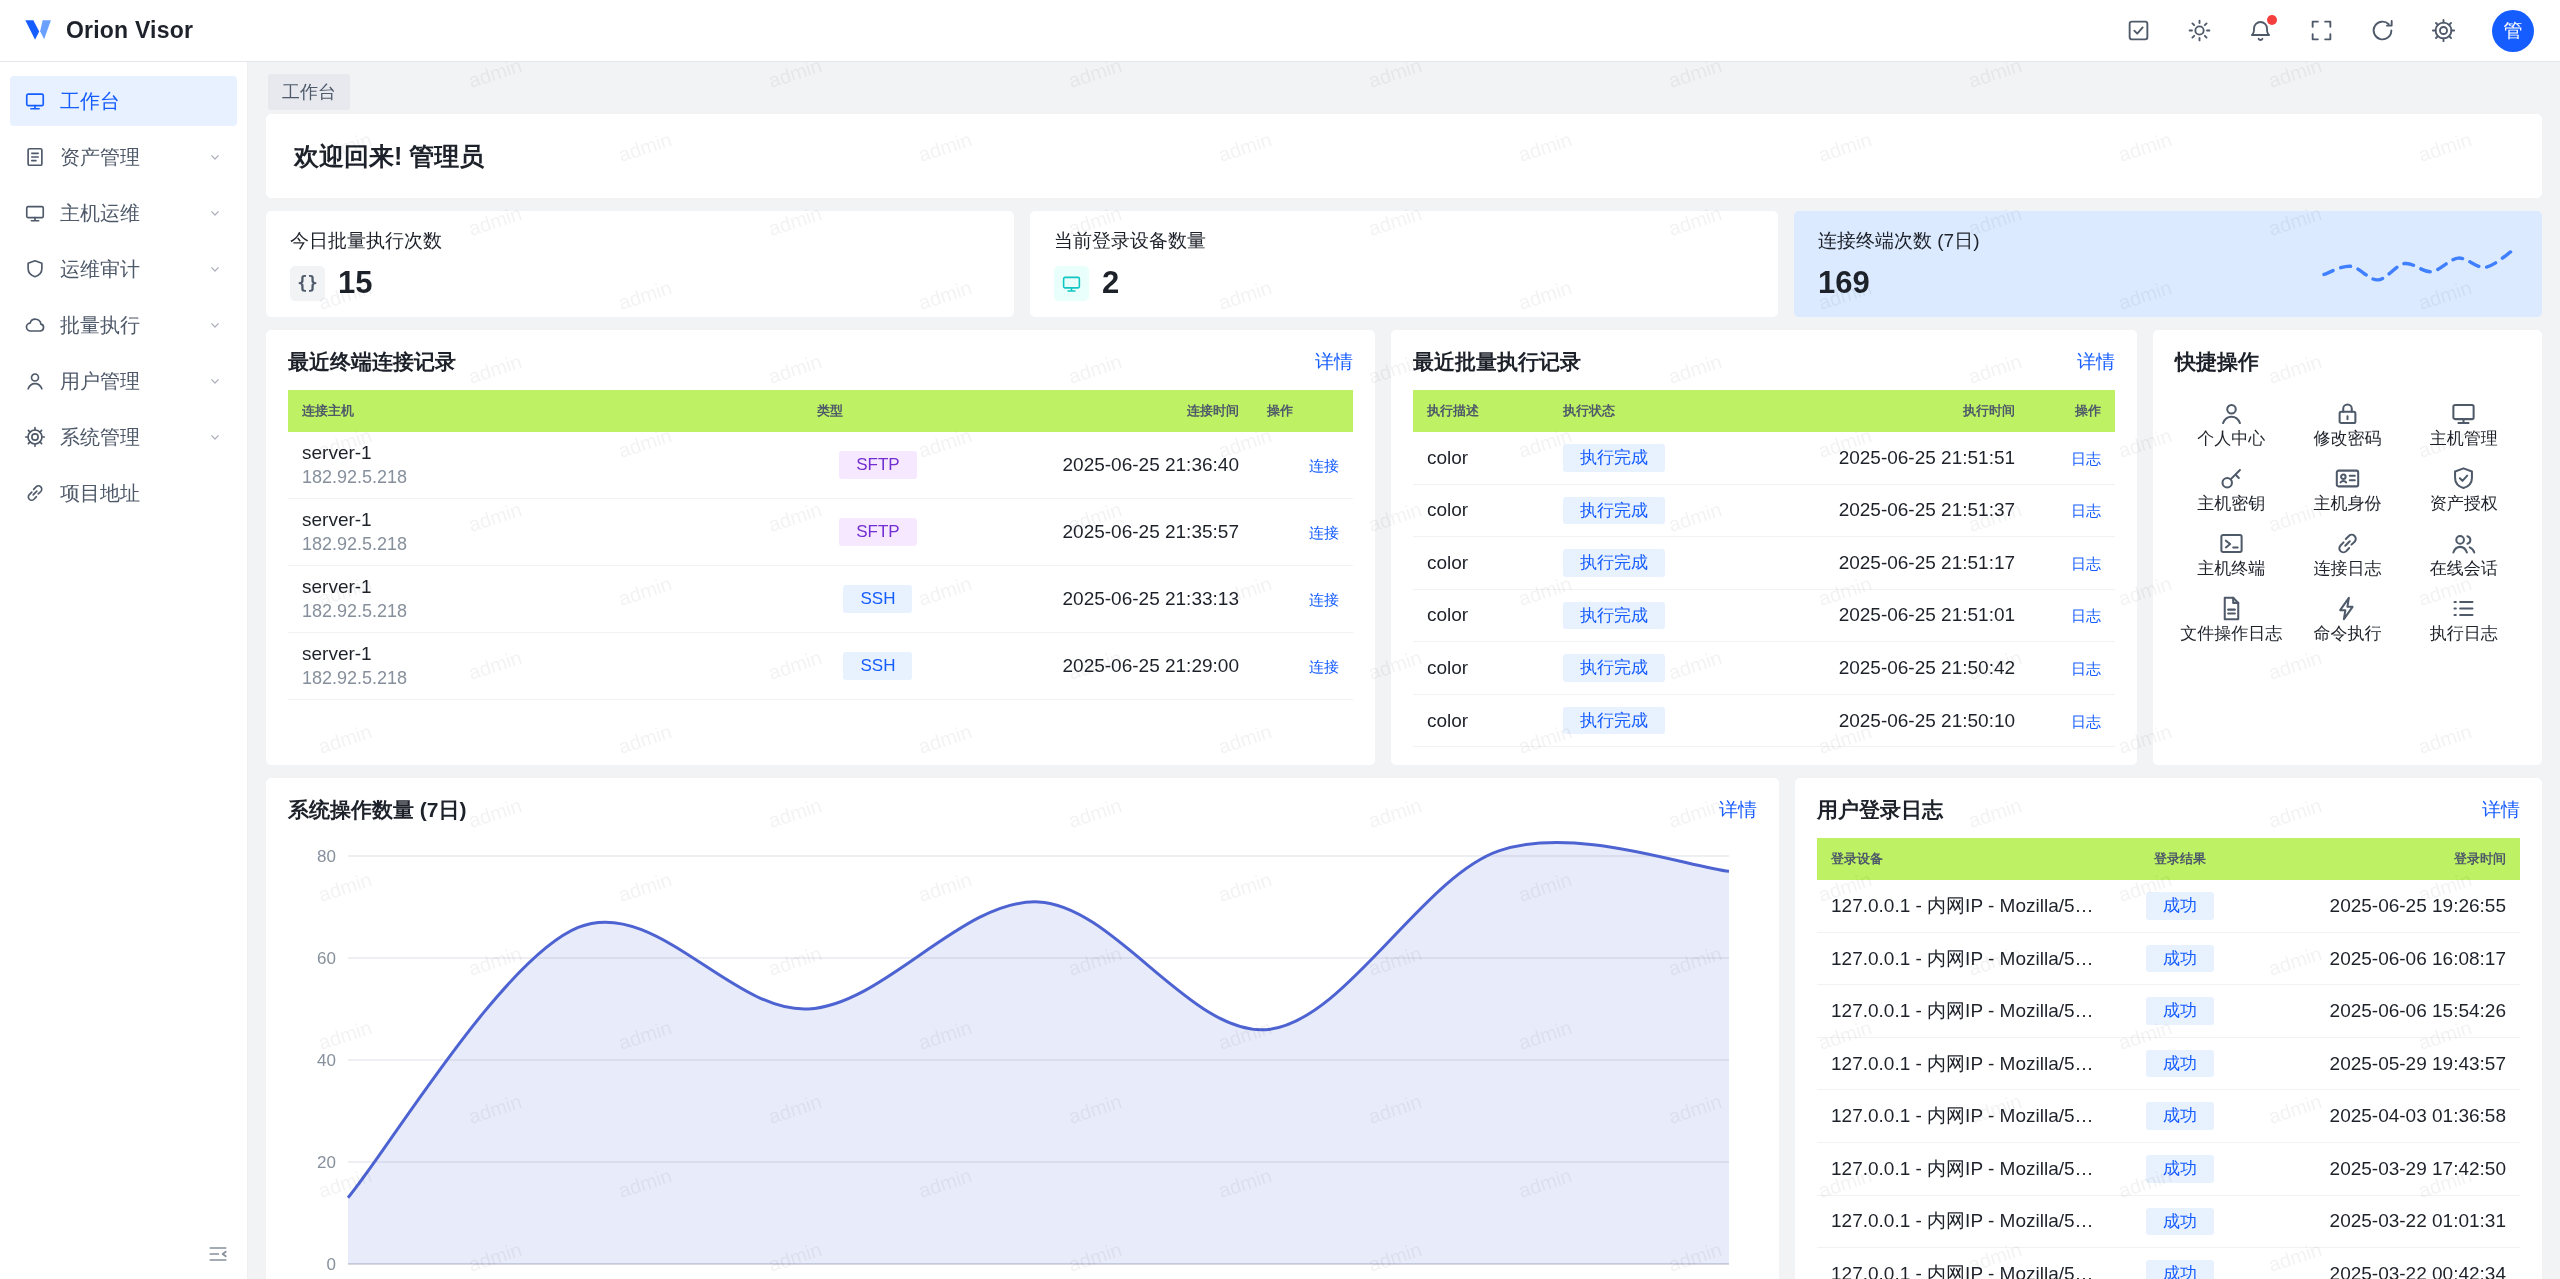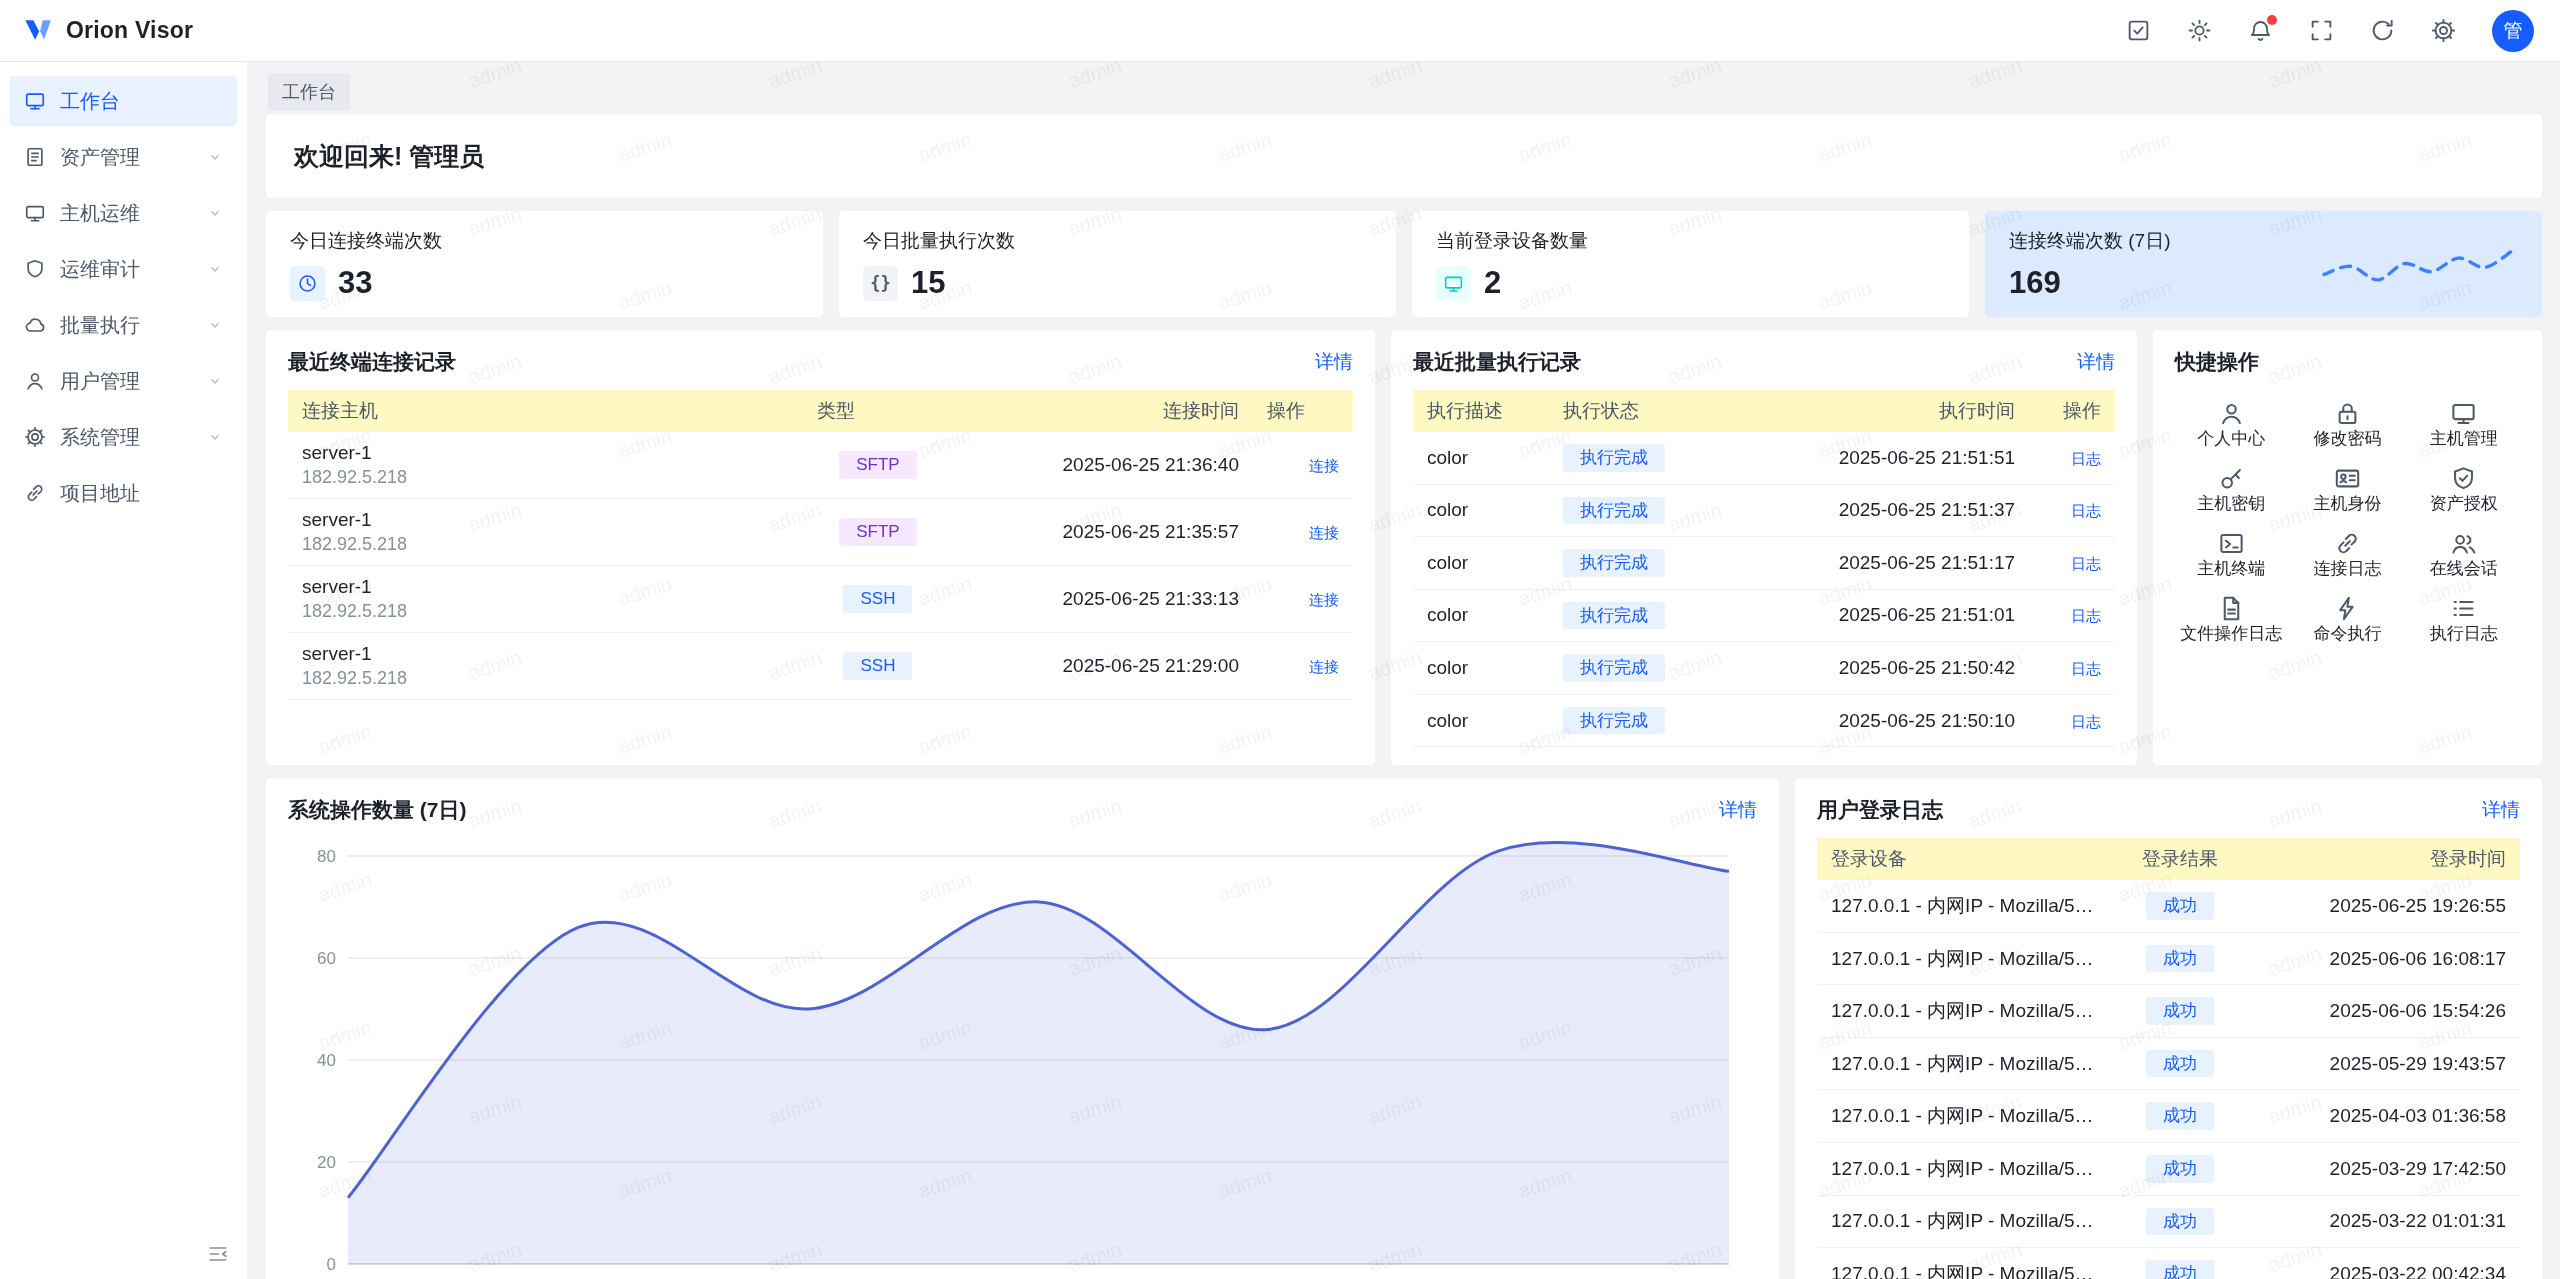--- a/index.html
+++ b/index.html
@@ -57,21 +57,21 @@
   .mid-row{display:flex;gap:16px;margin-bottom:13px;align-items:stretch;}
   .card{background:#fff;border-radius:5px;padding:18px 22px;}
   .card-terminal{flex:1130 1 0;}
   .card-batch{flex:745 1 0;}
   .card-qa{flex:366 1 0;}
   .card-head{display:flex;align-items:center;justify-content:space-between;margin-bottom:14px;}
   .card-title{font-size:21px;font-weight:600;color:#1D2129;}
   .detail-link{font-size:19px;color:var(--primary,#165DFF);cursor:pointer;}
 
   table.tbl{width:100%;border-collapse:collapse;table-layout:fixed;font-size:19px;}
-  .tbl thead th{background:#fef9c3;color:#4E5969;font-weight:400;height:42px;padding:0 14px;text-align:left;font-size:19px;}
+  .tbl thead th{background:#bef264;color:#4E5969;font-weight:700;height:42px;padding:0 14px;text-align:left;font-size:13px;}
   .tbl tbody td{padding:10px 14px;border-bottom:1px solid #F1F2F5;color:#1D2129;vertical-align:middle;}
   .tbl-batch tbody td,.tbl-login tbody td{padding:12px 14px;}
   .c-type{width:150px;text-align:center;}
   .c-act{width:100px;text-align:right;}
   .tbl-terminal .c-time{width:300px;text-align:right;}
   .tbl-batch .c-status{width:190px;}
   .tbl-batch .c-time{width:290px;text-align:right;}
   .tbl-batch .c-act{width:86px;text-align:right;}
   .tbl-login .c-result{width:140px;text-align:center;}
   .tbl-login .c-time{width:270px;text-align:right;}
@@ -254,32 +254,20 @@
 
   <div class="breadcrumb-bar">
     <span class="breadcrumb-tag">工作台</span>
   </div>
 
   <section class="welcome-card">
     <h1 class="welcome-title">欢迎回来! 管理员</h1>
   </section>
 
   <section class="stats-row" id="stats-row">
-      <div class="stat-card">
-        <div class="stat-label">今日连接终端次数</div>
-        <div class="stat-value-row">
-          <span class="stat-icon" style="background: rgb(232, 243, 255); color: rgb(22, 93, 255);">
-            <svg viewBox="0 0 24 24" fill="none" stroke="currentColor" stroke-width="1.8" stroke-linecap="round" stroke-linejoin="round">
-              <circle cx="12" cy="12" r="8.5"></circle>
-              <path d="M12 7v5.2l3.4 2"></path>
-            </svg>
-          </span>
-          <span class="stat-value">33</span>
-        </div>
-      </div>
       <div class="stat-card">
         <div class="stat-label">今日批量执行次数</div>
         <div class="stat-value-row">
           <span class="stat-icon braces" style="background: rgb(242, 243, 245); color: rgb(78, 89, 105);">{}</span>
           <span class="stat-value">15</span>
         </div>
       </div>
       <div class="stat-card">
         <div class="stat-label">当前登录设备数量</div>
         <div class="stat-value-row">

